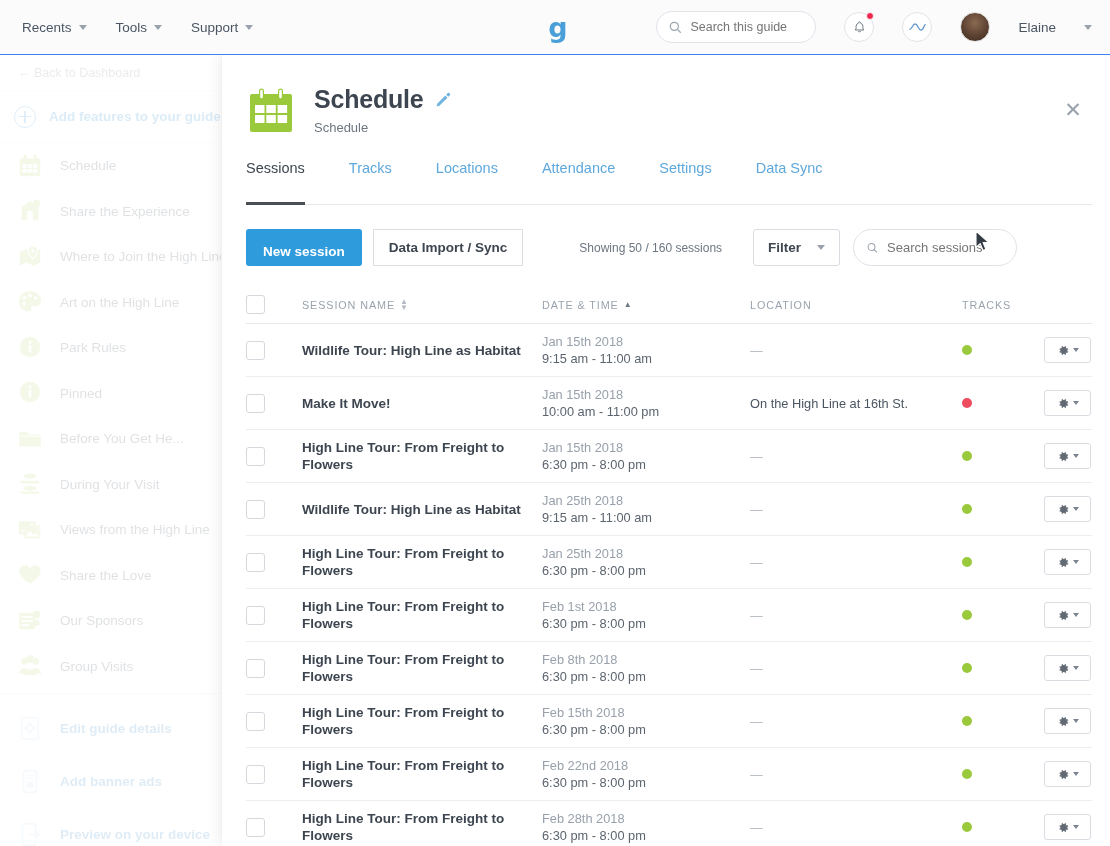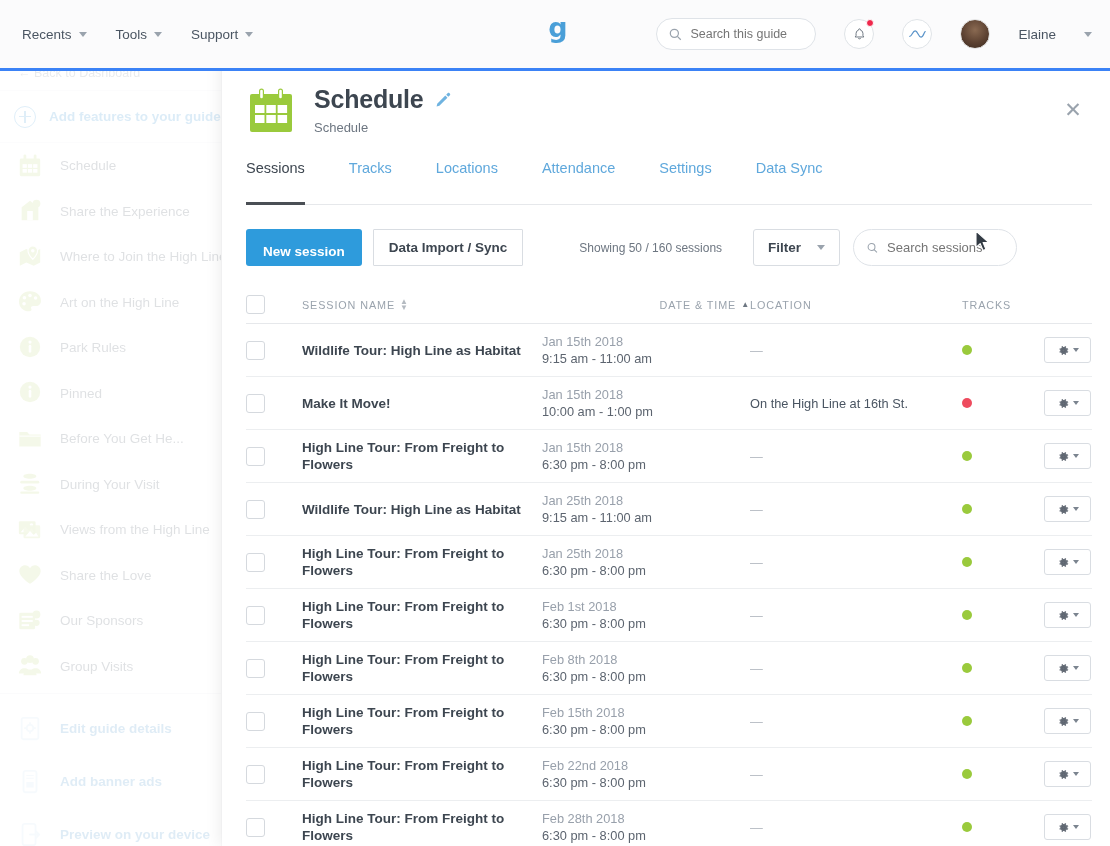--- a/index.html
+++ b/index.html
@@ -6,23 +6,23 @@
   html, body {
     width: 1110px; height: 846px;
     font-family: "Liberation Sans", sans-serif;
     background: #ffffff;
     overflow: hidden;
   }
 
   
   #topnav {
     position: absolute; top: 0; left: 0;
-    width: 1110px; height: 71px;
+    width: 1110px; height: 55px;
     background: #fbfbfc;
-    border-bottom: 3px solid #3b82f6;
+    border-bottom: 1px solid #3b82f6;
     display: flex; align-items: center;
     z-index: 40;
   }
   .nav-menu { display: flex; align-items: center; margin-left: 22px; }
   .nav-item {
     display: flex; align-items: center; gap: 7px;
     font-size: 13.5px; color: #4a5562;
     margin-right: 29px; cursor: pointer;
   }
   .caret { width: 0; height: 0; border-left: 4px solid transparent;
@@ -181,21 +181,21 @@
   #thead {
     display: flex; align-items: center; height: 30px;
     border-bottom: 1px solid #e6e8eb; padding-bottom: 8px;
   }
   .th {
     font-size: 10.8px; letter-spacing: 0.9px; color: #9aa3ad; font-weight: 400;
     display: flex; align-items: center; gap: 5px;
   }
   .c-check { width: 56px; flex: none; display: flex; align-items: center; }
   .c-name  { width: 240px; flex: none; }
-  .c-date  { width: 208px; flex: none; justify-content: flex-end; }
+  .c-date  { width: 208px; flex: none; }
   .c-loc   { width: 212px; flex: none; }
   .c-track { width: 82px; flex: none; }
   .c-act   { width: 48px; flex: none; }
 
   .chk {
     width: 19px; height: 19px; border: 1px solid #d5d9de; border-radius: 3px;
     background: #fff; cursor: pointer; flex: none;
   }
   .sort-both { display: inline-block; line-height: 6px; font-size: 8px; color: #b4bac1; }
   .sort-up { font-size: 8px; color: #6d7681; }
@@ -546,21 +546,21 @@
        </div>
      </div>
         </div>
         <div class="row">
           <div class="c-check">
        <span class="chk"></span>
      </div>
      <div class="c-name cell-name">Make It Move!</div>
      <div class="c-date cell-date">
        <div class="d">Jan 15th 2018</div>
-       <div class="t">10:00 am - 1:00 pm</div>
+       <div class="t">10:00 am - 11:00 pm</div>
      </div>
      <div class="c-loc cell-loc">On the High Line at 16th St.</div>
      <div class="c-track">
        <span class="dot" style="background:#EE4B5E"></span>
      </div>
      <div class="c-act">
        <div class="act-btn">
          <svg class="gear" viewBox="0 0 20 20">
   <path d="M10 6.6a3.4 3.4 0 1 0 0 6.8 3.4 3.4 0 0 0 0-6.8zm0 5a1.6 1.6 0 1 1 0-3.2 1.6 1.6 0 0 1 0 3.2z" fill="#5c646f"></path>
   <path d="M17.4 11.6l-1.5-.5a6 6 0 0 0 0-2.2l1.5-.5-.7-2-1.5.5a6 6 0 0 0-1.6-1.6l.5-1.5-2-.7-.5 1.5a6 6 0 0 0-2.2 0L8.9 3.1l-2 .7.5 1.5a6 6 0 0 0-1.6 1.6l-1.5-.5-.7 2 1.5.5a6 6 0 0 0 0 2.2l-1.5.5.7 2 1.5-.5a6 6 0 0 0 1.6 1.6l-.5 1.5 2 .7.5-1.5a6 6 0 0 0 2.2 0l.5 1.5 2-.7-.5-1.5a6 6 0 0 0 1.6-1.6l1.5.5z" fill="#5c646f" opacity="0.92"></path>

